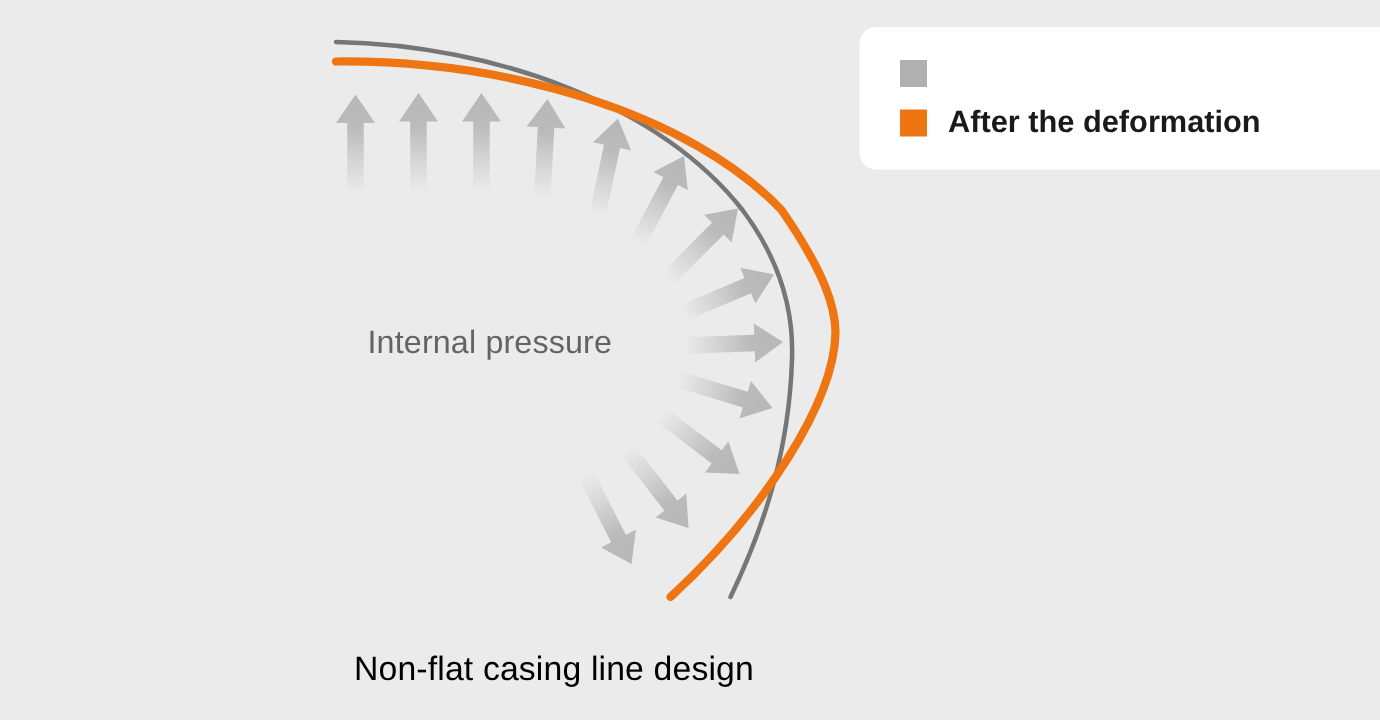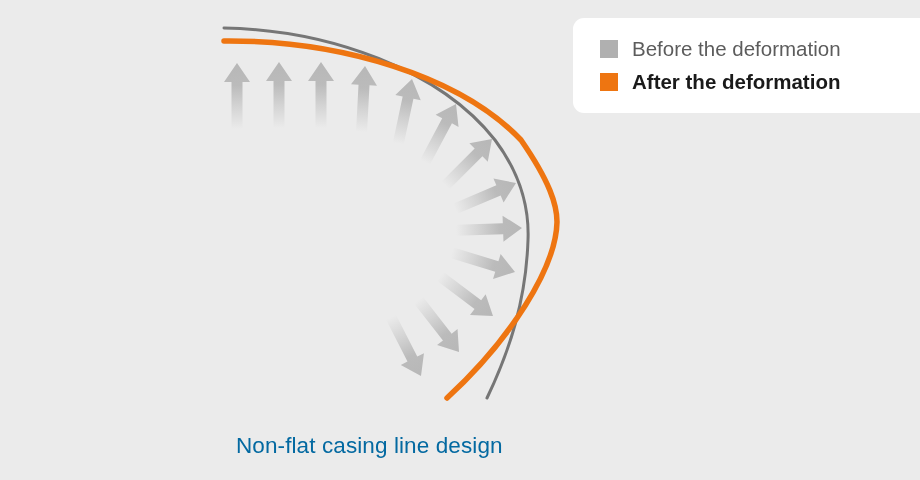--- a/index.html
+++ b/index.html
@@ -33,21 +33,21 @@
     font-size: 21.5px;
     color: #636363;
     letter-spacing: 0.1px;
     white-space: nowrap;
   }
   .label-caption {
     position: absolute;
     left: 236px;
     top: 433px;
     font-size: 22.5px;
-    color: #0369a1;
+    color: #000000;
     letter-spacing: 0.1px;
     white-space: nowrap;
   }
   .legend-box {
     position: absolute;
     left: 573px;
     top: 18px;
     width: 360px;
     height: 95px;
     background: #ffffff;
@@ -135,28 +135,28 @@
         <g transform="translate(421,376) rotate(63)">
           <path d="M 0,0 L -19,-13 L -19,-5.5 L -66,-5.5 L -66,5.5 L -19,5.5 L -19,13 Z" fill="url(#arrowFade)"></path>
         </g>
       </g>
 
     <path id="curve-before" fill="none" stroke-linecap="round" d="M 224,28 C 330,30 440,70 495,140 C 525,180 529,215 528,240 C 526,300 510,350 487,398" stroke="#767676" stroke-width="3"></path>
 
     <path id="curve-after" fill="none" stroke-linecap="round" d="M 224,41 C 340,40 460,76 521,140 C 550,182 557,205 557,222 C 556,268 510,340 447,398" stroke="#ee7511" stroke-width="5.5"></path>
   </svg>
 
+  <div class="label-internal">Internal pressure</div>
 
   <div class="label-caption">Non-flat casing line design</div>
 
   <div class="legend-box">
 
     <div class="legend-row before">
       <span class="legend-swatch" id="swatch-before" style="background: rgb(176, 176, 176);"></span>
-      <span class="legend-text">Before the deformation</span>
     </div>
 
     <div class="legend-row after">
       <span class="legend-swatch" id="swatch-after" style="background: rgb(238, 117, 17);"></span>
       <span class="legend-text">After the deformation</span>
     </div>
 
   </div>
 
 </div>

